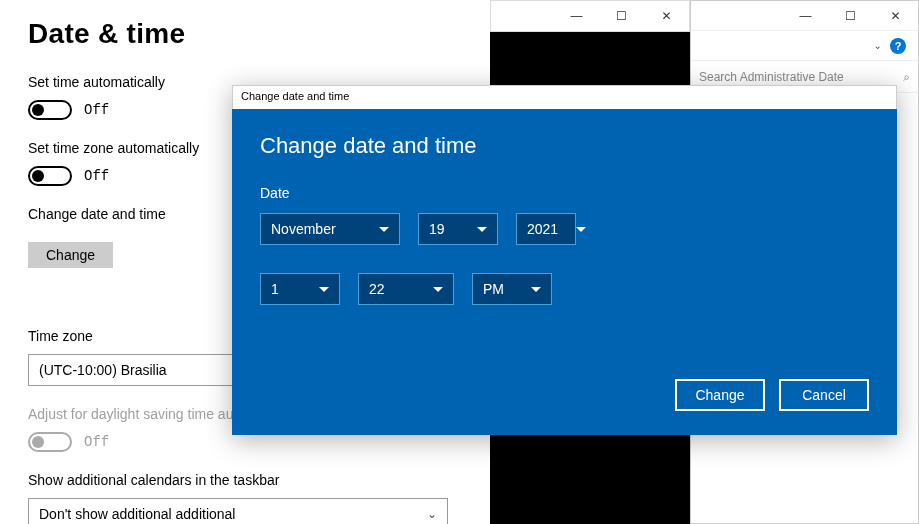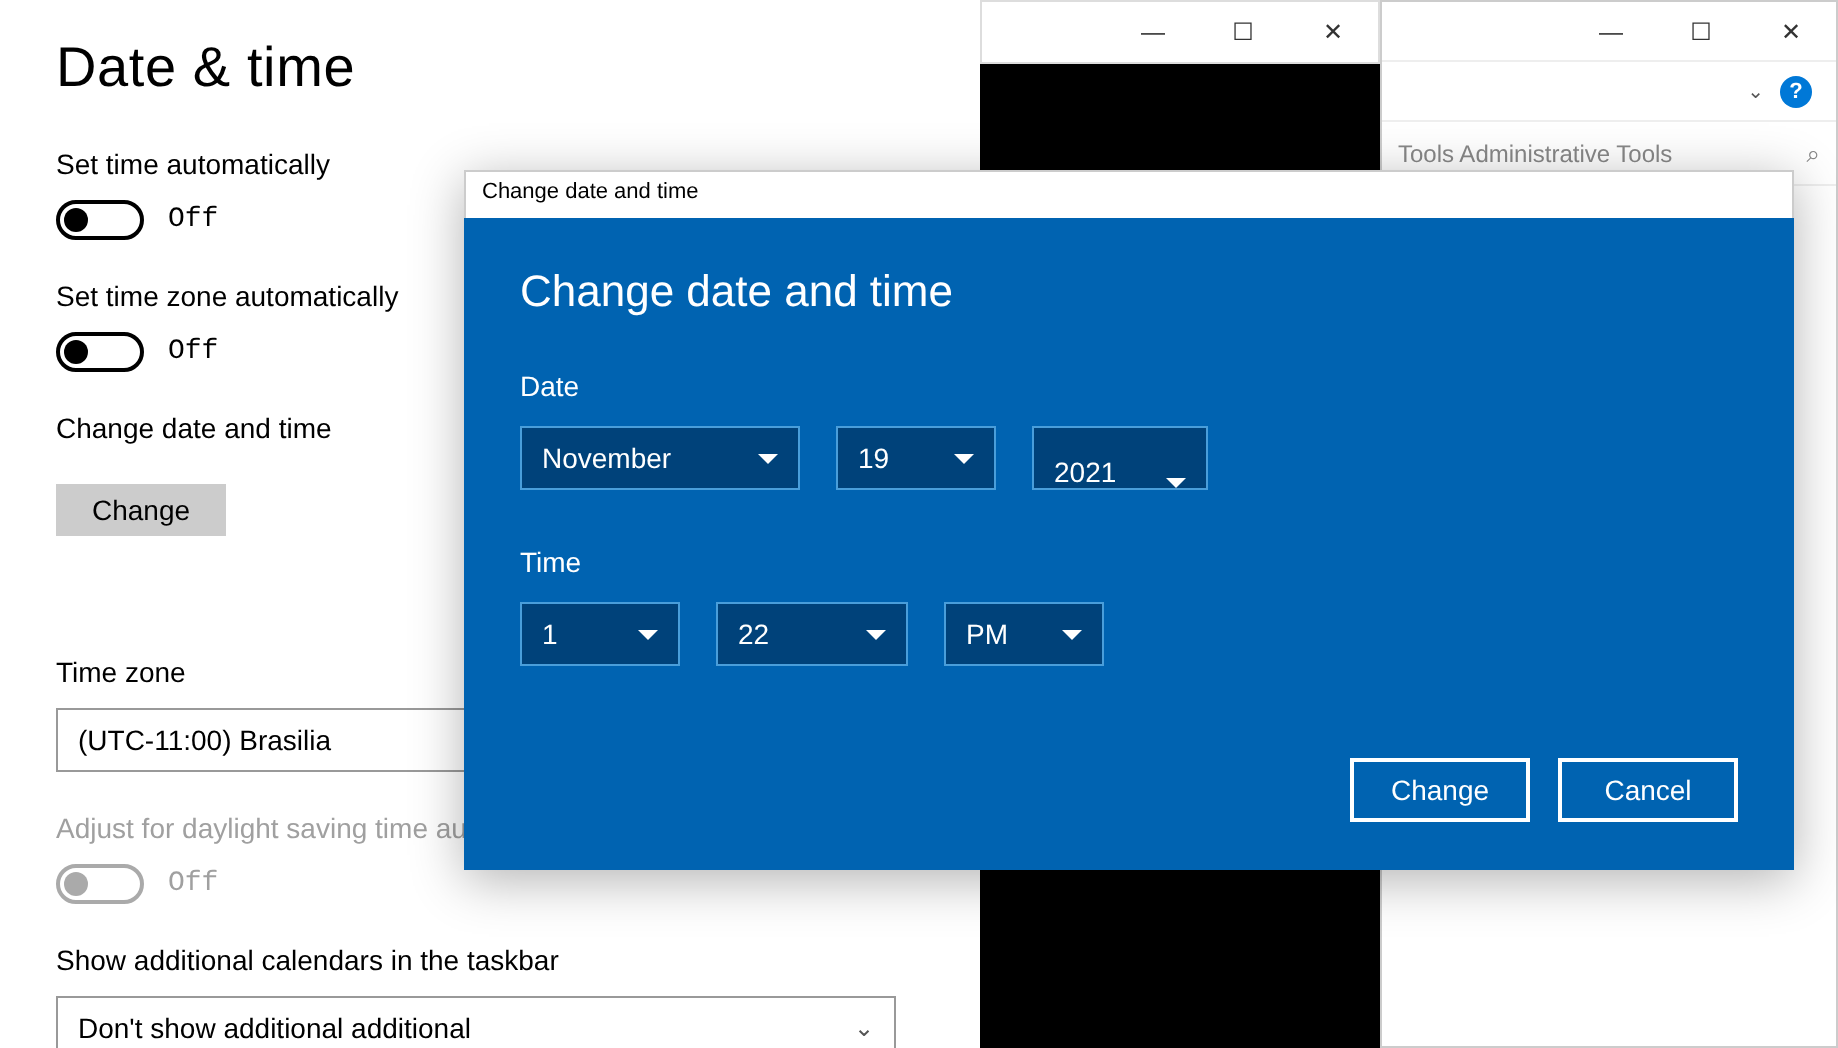--- a/index.html
+++ b/index.html
@@ -1,20 +1,20 @@
 <!DOCTYPE html>
 <html><head>
 <meta charset="utf-8">
 <style>
   * { box-sizing: border-box; margin: 0; padding: 0; font-family: "Segoe UI", sans-serif; }
   body { width: 919px; height: 524px; overflow: hidden; position: relative; background: #fff; }
 
   
   .settings-page { position: absolute; left: 0; top: 0; width: 490px; height: 524px; padding: 18px 28px; background: #fff; }
-  .page-title { font-size: 28px; font-weight: 400; color: #000; margin-bottom: 24px; letter-spacing: 0.3px;}
+  .page-title { font-size: 28px; font-weight: 700; color: #000; margin-bottom: 24px; letter-spacing: 0.3px;}
   .setting-block { margin-bottom: 20px; }
   .setting-label { font-size: 14px; color: #000; margin-bottom: 10px; margin-top: 20px; }
   .setting-label.disabled { color: #a0a0a0; }
   .toggle-row { display: flex; align-items: center; gap: 12px; }
   .toggle { width: 44px; height: 20px; border: 2px solid #000; border-radius: 20px; position: relative; background: #fff; cursor:pointer;}
   .toggle.disabled { border-color: #aaa; }
   .toggle .knob { position: absolute; left: 2px; top: 2px; width: 12px; height: 12px; border-radius: 50%; background: #000; }
   .toggle.disabled .knob { background: #aaa; }
   .toggle-text { font-size: 14px; color: #000; font-family: Liberation Mono, monospace; }
   .toggle-text.disabled { color: #a0a0a0; }
@@ -56,21 +56,21 @@
   <div class="bg-win2-titlebar">
     <div class="tbar-btn">—</div>
     <div class="tbar-btn">☐</div>
     <div class="tbar-btn">✕</div>
   </div>
   <div class="bg-win2-row">
     <span class="chev-small">⌄</span>
     <span class="help-icon">?</span>
   </div>
   <div class="bg-search-row">
-    <span>Tools Administrative Tools</span>
+    <span>Search Administrative Date</span>
     <span style="margin-left:auto;">⌕</span>
   </div>
   <div class="bg-dots">...</div>
   <div class="bg-dots" style="margin-top:120px;">...</div>
   <div class="bg-dots" style="margin-top:120px;">...</div>
 </div>
 
 <div class="bg-win1"></div>
 <div class="bg-win1-titlebar">
   <div class="tbar-btn">—</div>
@@ -104,21 +104,21 @@
   <div class="setting-block">
     <div class="setting-label">Change date and time</div>
     <button class="change-btn">Change</button>
   </div>
 
   <div class="section-gap"></div>
 
   <div class="setting-block">
     <div class="setting-label">Time zone</div>
     <div class="select-box">
-      <span>(UTC-11:00) Brasilia</span>
+      <span>(UTC-10:00) Brasilia</span>
       <span class="chev">⌄</span>
     </div>
   </div>
 
   <div class="setting-block">
     <div class="setting-label disabled">Adjust for daylight saving time automatically</div>
     <div class="toggle-row">
       <div class="toggle disabled">
           <div class="knob"></div>
         </div>
@@ -143,27 +143,26 @@
     <div class="field-label">Date</div>
     <div class="combo-row">
       <div class="combo" style="width:140px;">
         <span>November</span>
         <span class="chev-down"></span>
       </div>
       <div class="combo" style="width:80px;gap:11px;">
         <span>19</span>
         <span class="chev-down"></span>
       </div>
-      <div class="combo" style="width:88px;align-items:flex-end;">
+      <div class="combo" style="width:60px;">
         <span>2021</span>
         <span class="chev-down"></span>
       </div>
     </div>
 
-    <div class="field-label">Time</div>
     <div class="combo-row">
       <div class="combo" style="width:80px;">
         <span>1</span>
         <span class="chev-down"></span>
       </div>
       <div class="combo" style="width:96px;">
         <span>22</span>
         <span class="chev-down"></span>
       </div>
       <div class="combo" style="width:80px;">

